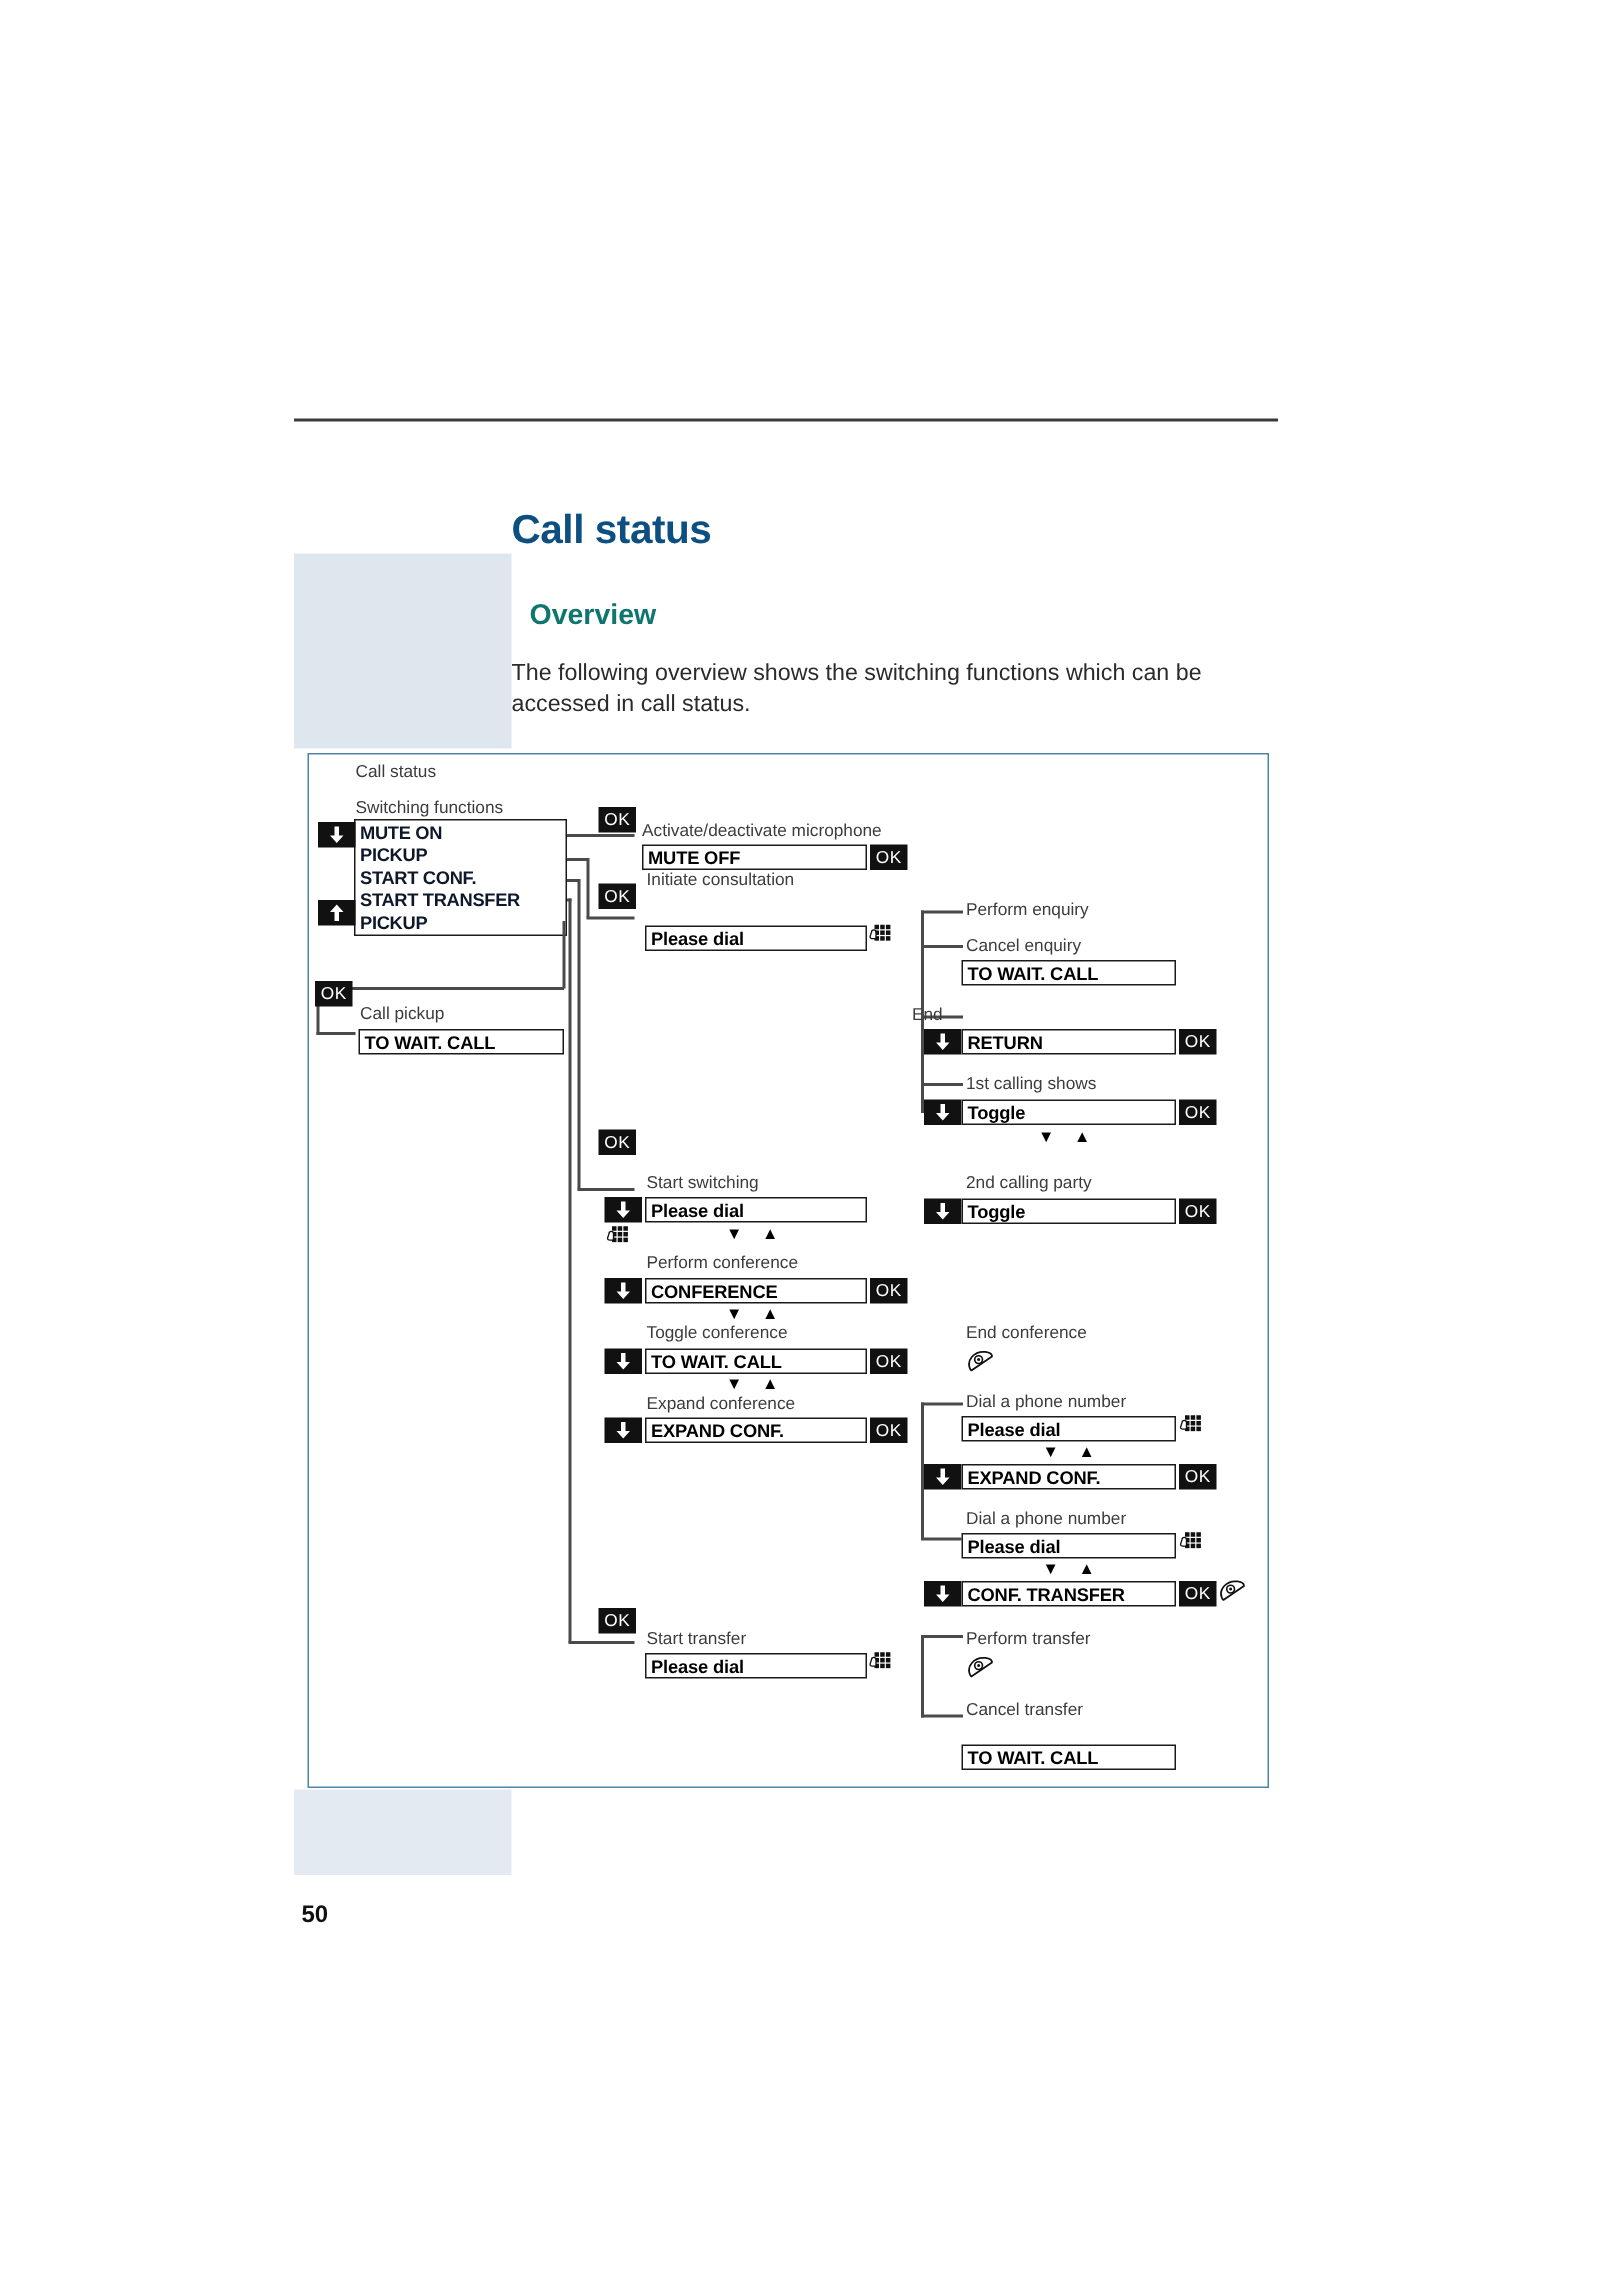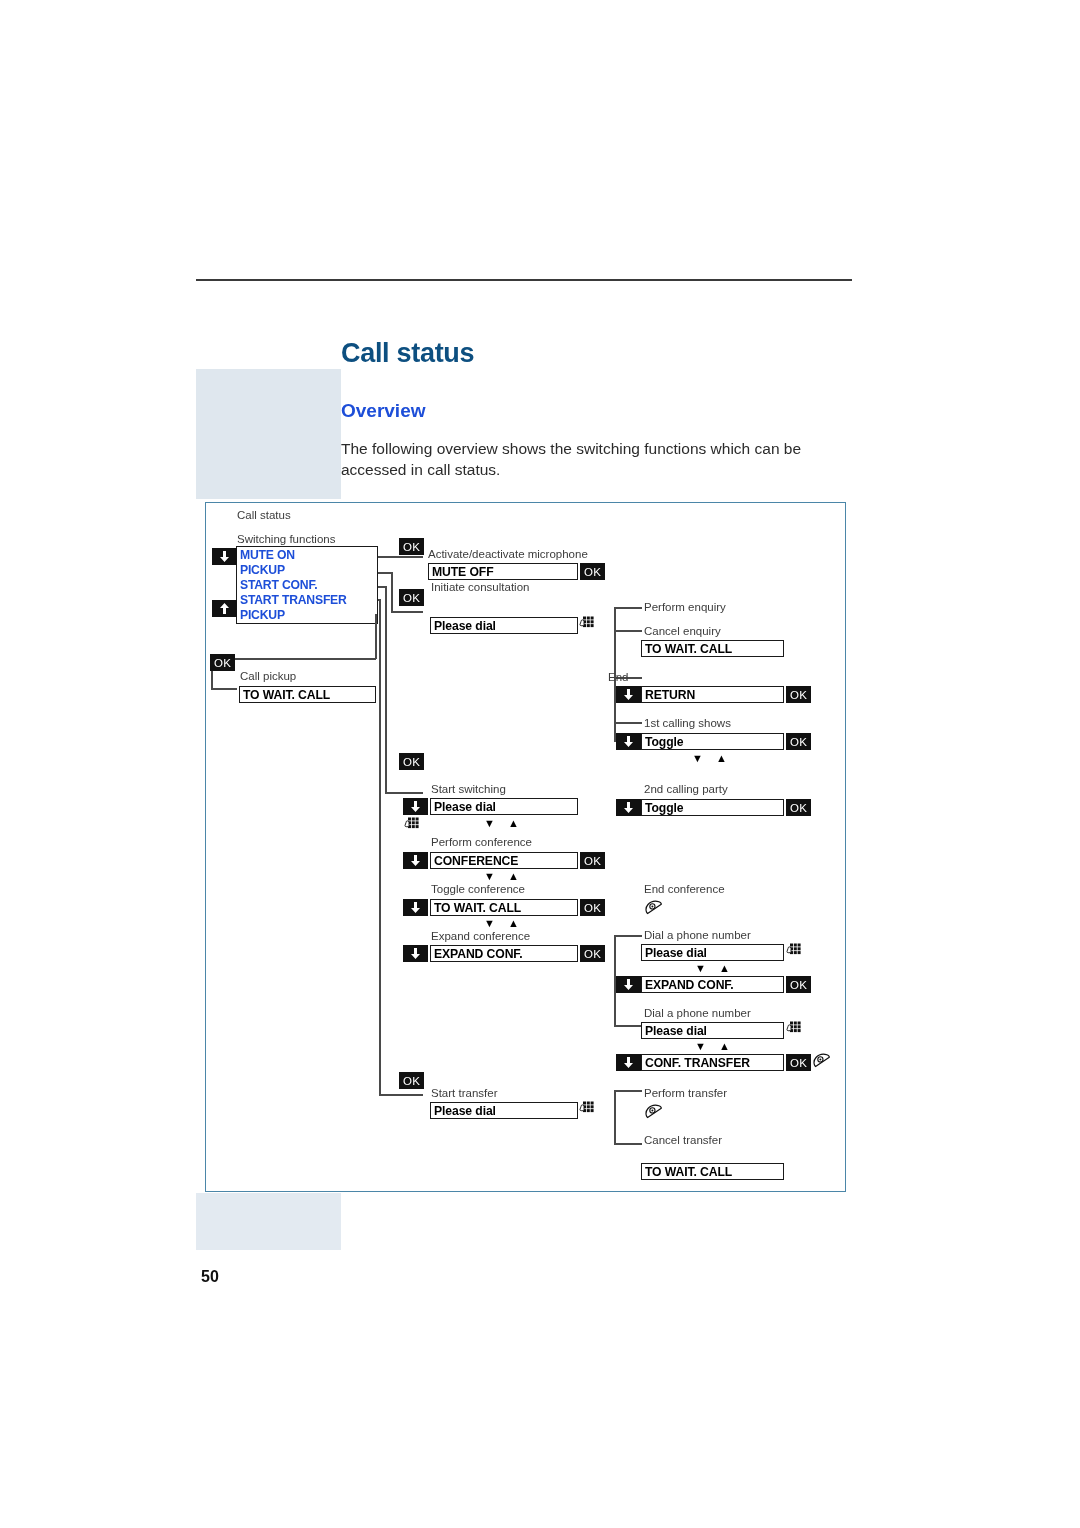--- a/index.html
+++ b/index.html
@@ -13,21 +13,21 @@
   
   #top-rule{left:196px;top:279px;width:656px;height:2px;background:#3a3a3a;}
   #side-band{left:196px;top:369px;width:145px;height:130px;background:#dfe7ee;}
   #side-band-2{left:196px;top:1193px;width:145px;height:57px;background:#e3eaf1;}
 
   #page-title{
     left:341px;top:338px;font-size:27px;font-weight:bold;color:#0d4f80;
     letter-spacing:-0.3px;
   }
   #section-title{
-    left:341px;top:400px;font-size:19px;font-weight:bold;color:#1d4ed8;
+    left:341px;top:400px;font-size:19px;font-weight:bold;color:#0f766e;padding-left:12px;
   }
   #intro{
     left:341px;top:438px;width:512px;font-size:15.5px;line-height:21px;color:#2b2b2b;
   }
   #page-number{
     left:201px;top:1268px;font-size:16px;font-weight:bold;color:#111;
   }
 
   
   #diagram{
@@ -60,21 +60,21 @@
   .lnv{width:1.6px;}
   .lnh{height:1.6px;}
 
   
   #menu-list{
     left:236px;top:546px;width:142px;height:78px;
     border:1.4px solid #1a1a1a;background:#fff;box-sizing:border-box;
     padding:1px 0 0 3px;
   }
   #menu-list div{
-    font-size:12.2px;font-weight:bold;line-height:15px;color:#1d4ed8;
+    font-size:12.2px;font-weight:bold;line-height:15px;color:#0f172a;
     letter-spacing:-0.2px;white-space:nowrap;
   }
 
   
   .kpicon{width:16px;height:17px;}
   .hsicon{width:19px;height:17px;}
 </style>
 </head>
 <body>
 

